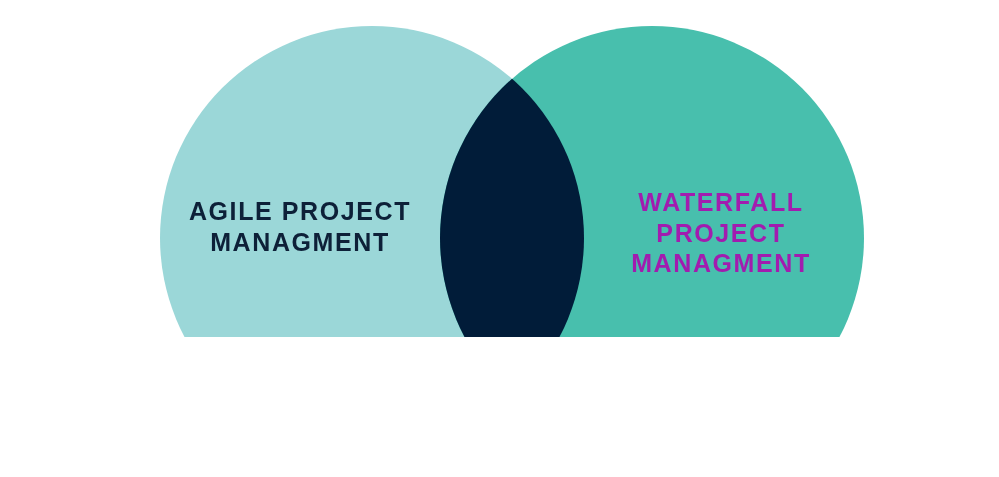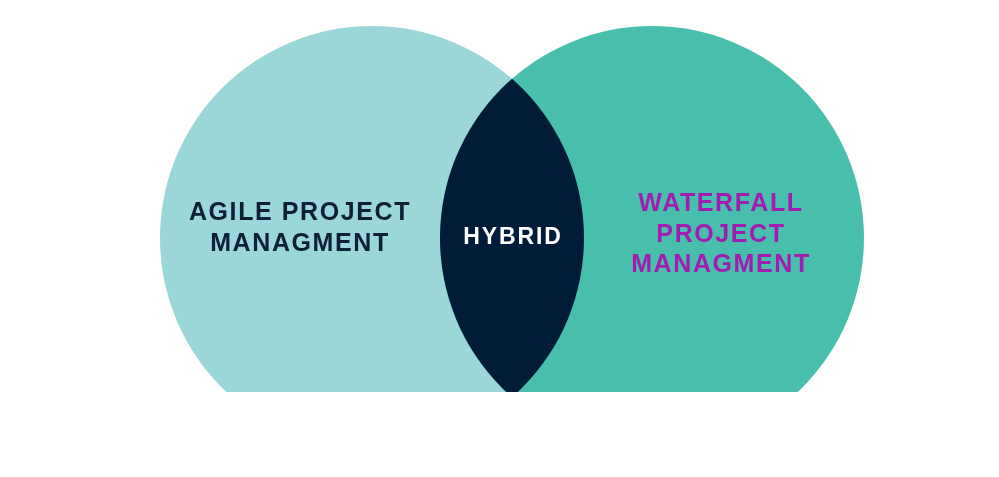--- a/index.html
+++ b/index.html
@@ -7,21 +7,21 @@
     margin: 0;
     padding: 0;
     background: #ffffff;
   }
   body {
     font-family: "Liberation Sans", sans-serif;
   }
   .canvas {
     position: relative;
     width: 999px;
-    height: 392px;
+    height: 337px;
     background: #ffffff;
     overflow: hidden;
   }
   .venn-svg {
     position: absolute;
     top: 0;
     left: 0;
     width: 999px;
     height: 477px;
     display: block;
@@ -79,19 +79,18 @@
     <circle cx="652" cy="238" r="212" fill="#48bfad"></circle>
 
     <g clip-path="url(#clip-left-circle)">
       <circle cx="652" cy="238" r="212" fill="#011c39"></circle>
     </g>
   </svg>
 
   <div class="venn-label label-left">AGILE PROJECT
 MANAGMENT</div>
 
-  <div class="venn-label label-center">HYBRID</div>
 
   <div class="venn-label label-right">WATERFALL
 PROJECT
 MANAGMENT</div>
 
 </div>
 
 </body></html>

